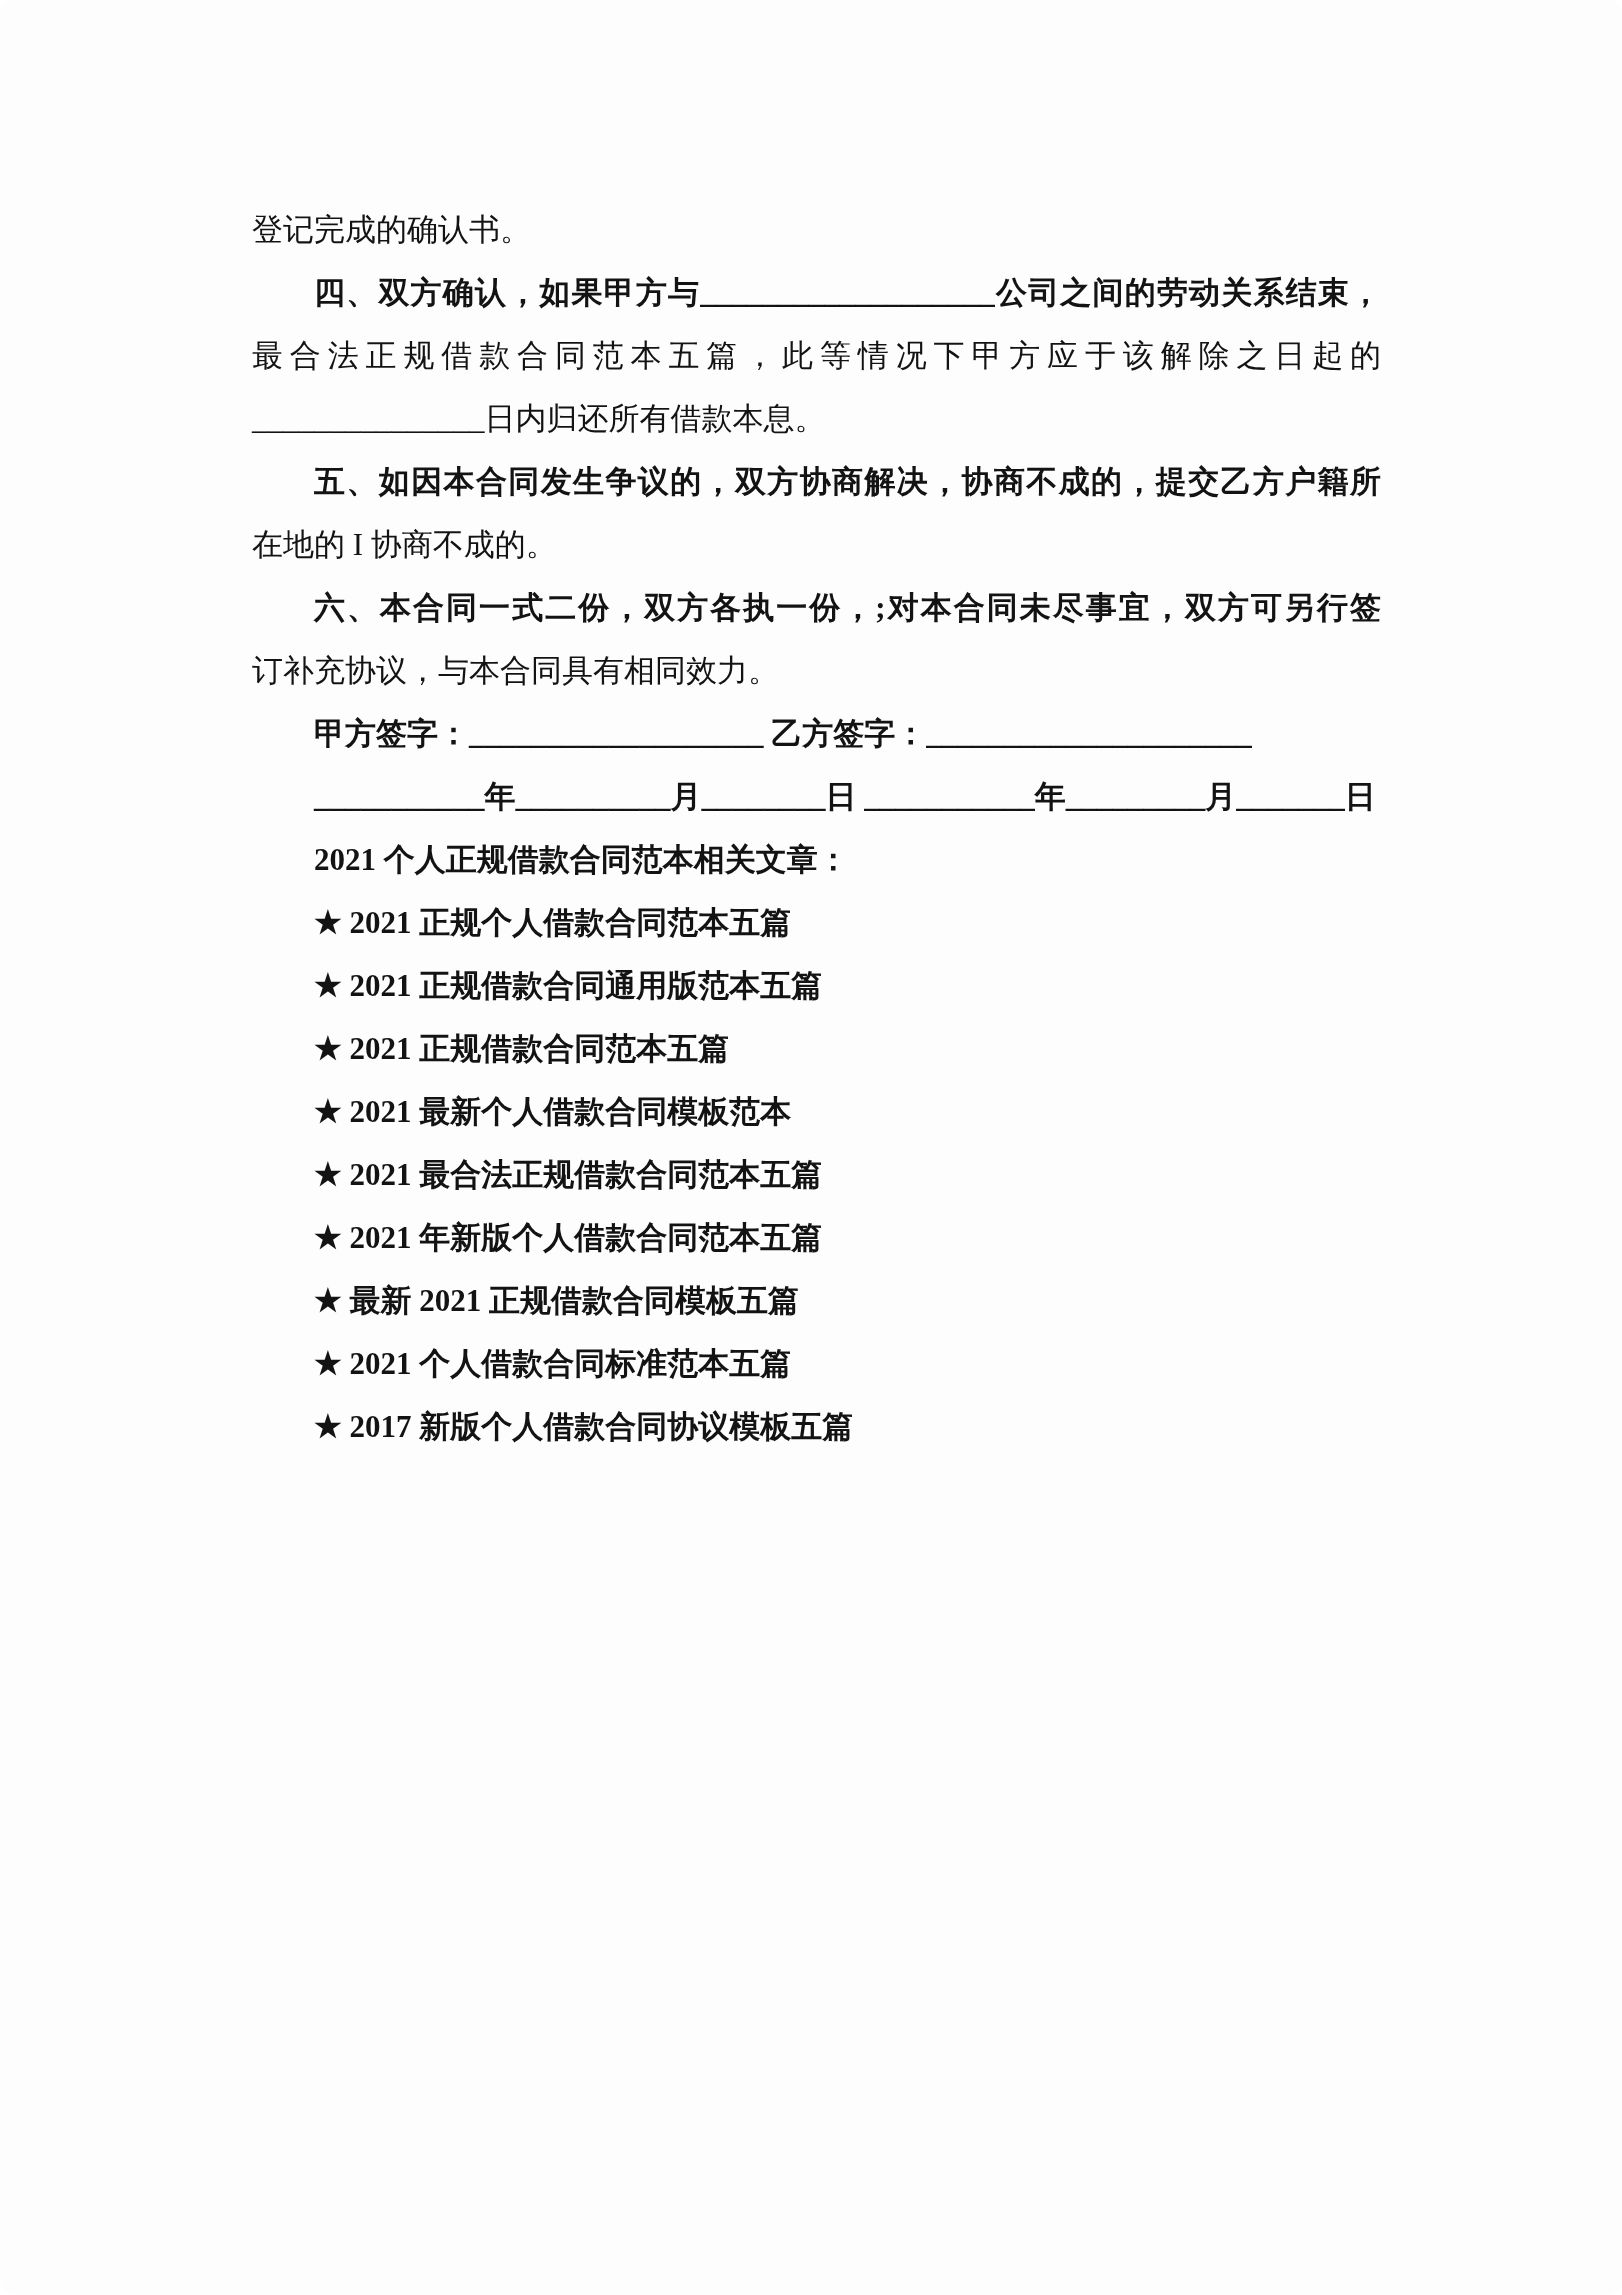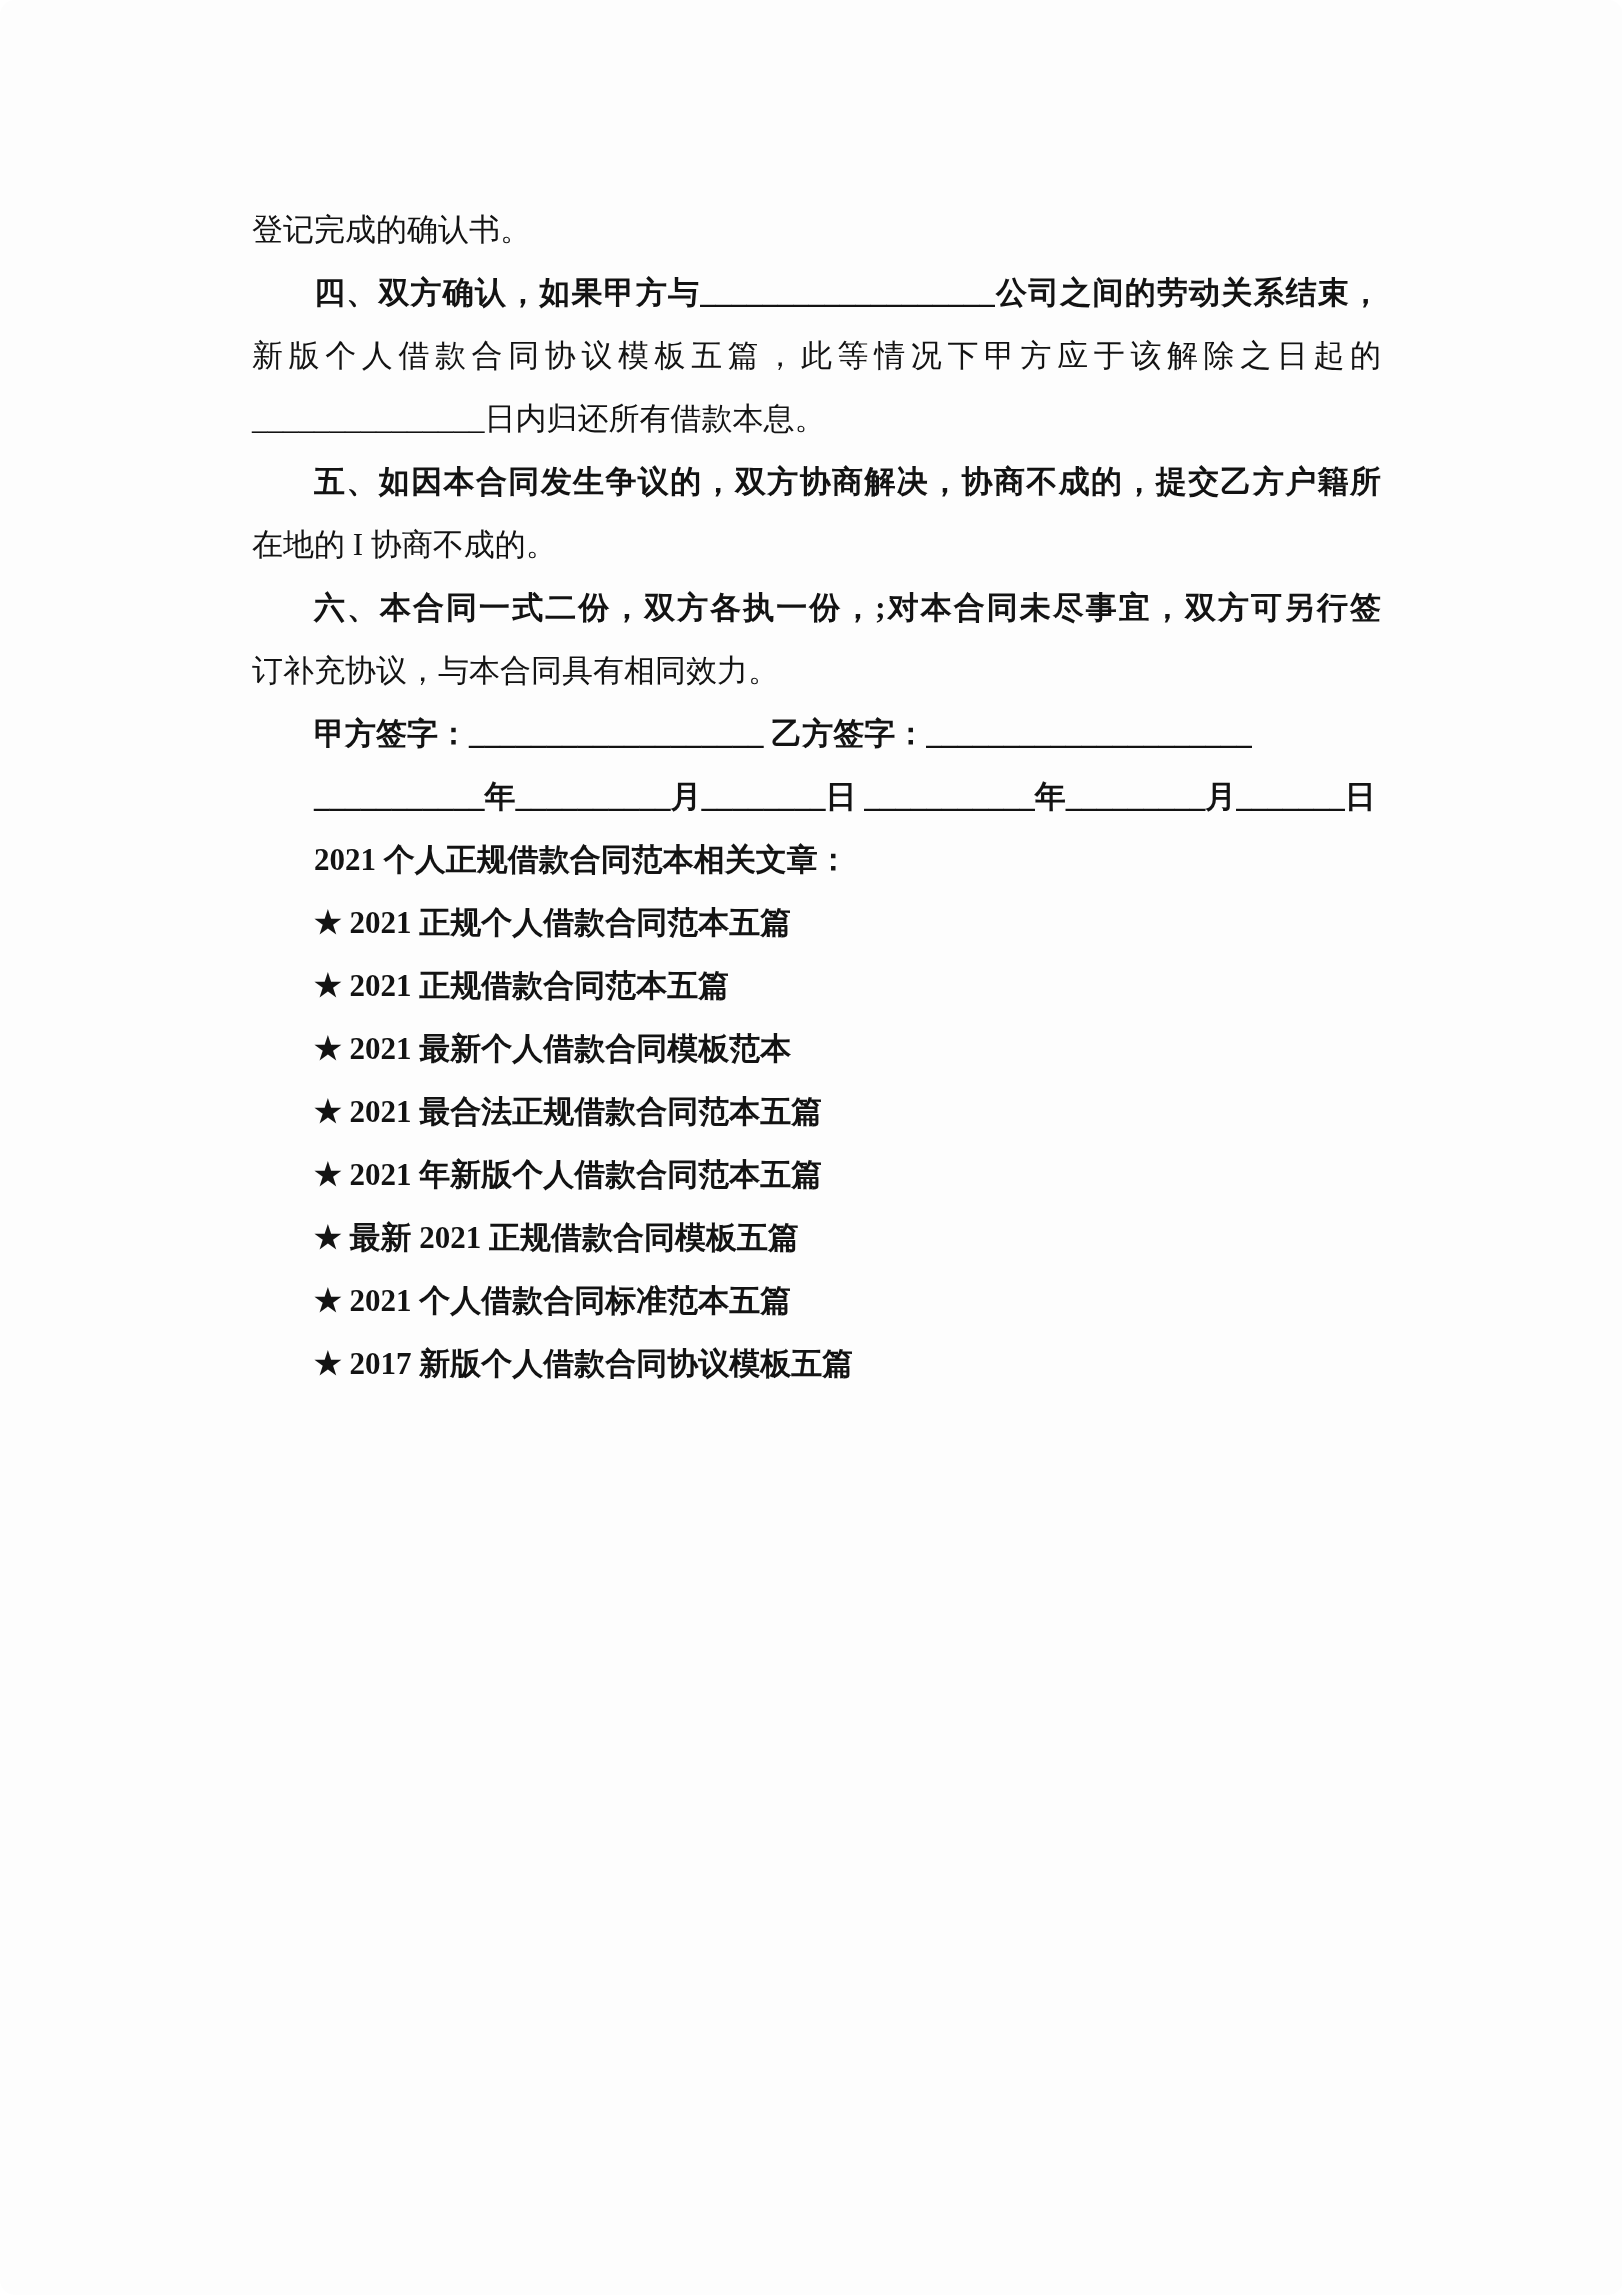--- a/index.html
+++ b/index.html
@@ -43,32 +43,33 @@
   }
 </style>
 </head>
 <body>
 
 <div class="page">
   <div class="content">
     <div id="paragraphs">
         <div class="line">登记完成的确认书。</div>
         <div class="line indent justify">四、双方确认，如果甲方与___________________公司之间的劳动关系结束，</div>
-        <div class="line justify">新版个人借款合同协议模板五篇，此等情况下甲方应于该解除之日起的</div>
+        <div class="line justify">最合法正规借款合同范本五篇，此等情况下甲方应于该解除之日起的</div>
         <div class="line">_______________日内归还所有借款本息。</div>
         <div class="line indent justify">五、如因本合同发生争议的，双方协商解决，协商不成的，提交乙方户籍所</div>
         <div class="line">在地的 I 协商不成的。</div>
         <div class="line indent justify">六、本合同一式二份，双方各执一份，;对本合同未尽事宜，双方可另行签</div>
         <div class="line">订补充协议，与本合同具有相同效力。</div>
         <div class="line indent">甲方签字：___________________ 乙方签字：_____________________</div>
         <div class="line indent">___________年__________月________日 ___________年_________月_______日</div>
         <div class="line indent">2021 个人正规借款合同范本相关文章：</div>
       </div>
     <div id="related-list">
         <div class="line indent"><span class="star">★</span> <span>2021 正规个人借款合同范本五篇</span></div>
+        <div class="line indent"><span class="star">★</span> <span>2021 正规借款合同通用版范本五篇</span></div>
         <div class="line indent"><span class="star">★</span> <span>2021 正规借款合同范本五篇</span></div>
         <div class="line indent"><span class="star">★</span> <span>2021 最新个人借款合同模板范本</span></div>
         <div class="line indent"><span class="star">★</span> <span>2021 最合法正规借款合同范本五篇</span></div>
         <div class="line indent"><span class="star">★</span> <span>2021 年新版个人借款合同范本五篇</span></div>
         <div class="line indent"><span class="star">★</span> <span>最新 2021 正规借款合同模板五篇</span></div>
         <div class="line indent"><span class="star">★</span> <span>2021 个人借款合同标准范本五篇</span></div>
         <div class="line indent"><span class="star">★</span> <span>2017 新版个人借款合同协议模板五篇</span></div>
       </div>
   </div>
 </div>

